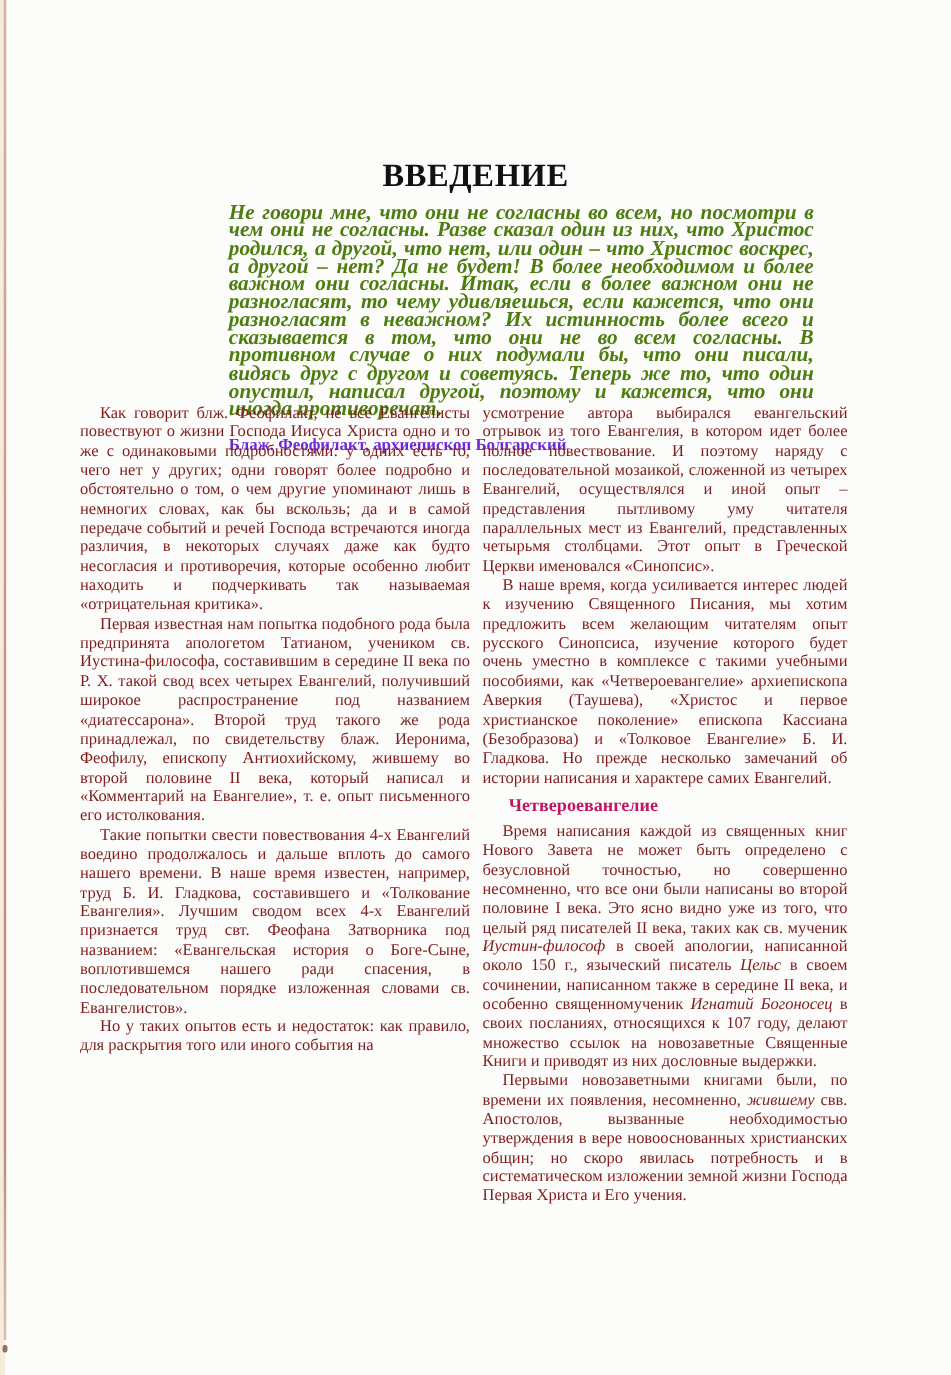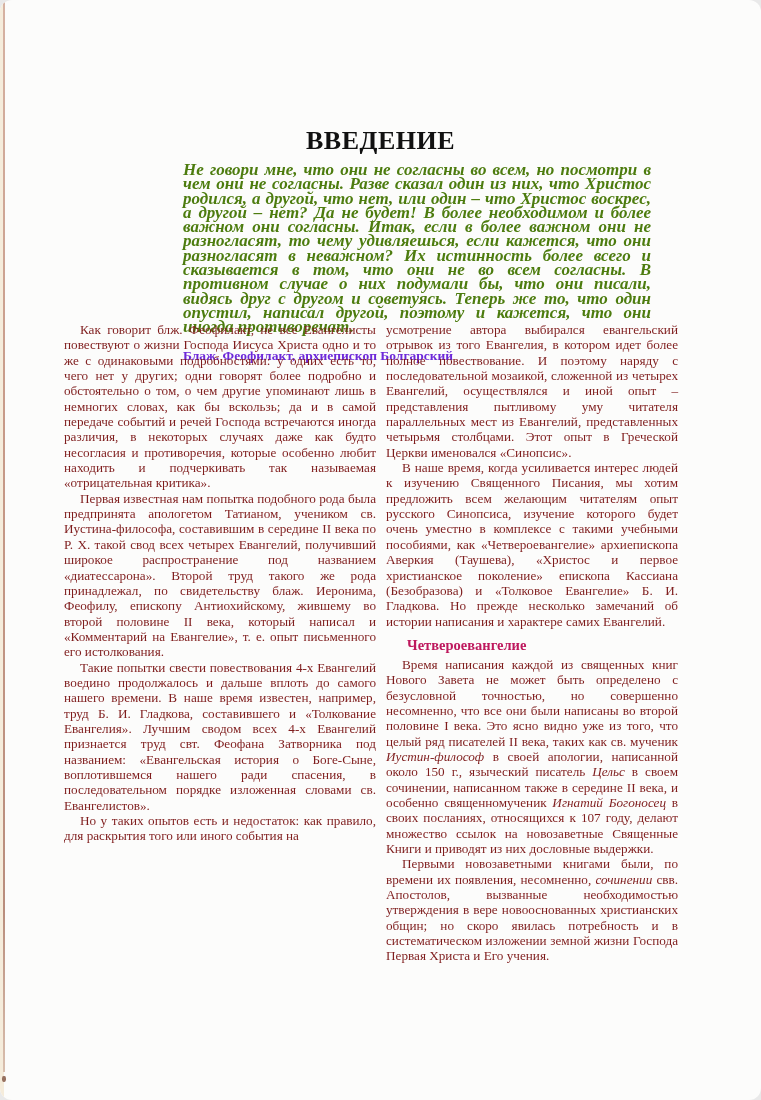--- a/index.html
+++ b/index.html
@@ -9,21 +9,20 @@
   }
   .page {
     position: relative;
     width: 761px;
     height: 1100px;
     margin: 0 auto;
     background: #fcfcfb;
     overflow: hidden;
     font-family: "Liberation Serif", serif;
     color: #1a1a1a;
-    border-radius: 12px;
   }
   
   .scan-strip {
     position: absolute;
     left: 0; top: 0;
     width: 4px; height: 1100px;
     background: #f5ecdb;
   }
   .scan-line {
     position: absolute;
@@ -124,17 +123,17 @@
         <p class="indent">Первая известная нам попытка подобного рода была предпринята апологетом Татианом, учеником св. Иустина-философа, составившим в середине II века по Р. Х. такой свод всех четырех Евангелий, получивший широкое распространение под названием «диатессарона». Второй труд такого же рода принадлежал, по свидетельству блаж. Иеронима, Феофилу, епископу Антиохийскому, жившему во второй половине II века, который написал и «Комментарий на Евангелие», т. е. опыт письменного его истолкования.</p>
         <p class="indent">Такие попытки свести повествования 4-х Евангелий воедино продолжалось и дальше вплоть до самого нашего времени. В наше время известен, например, труд Б. И. Гладкова, составившего и «Толкование Евангелия». Лучшим сводом всех 4-х Евангелий признается труд свт. Феофана Затворника под названием: «Евангельская история о Боге-Сыне, воплотившемся нашего ради спасения, в последовательном порядке изложенная словами св. Евангелистов».</p>
         <p class="indent">Но у таких опытов есть и недостаток: как правило, для раскрытия того или иного события на</p>
       </div>
 
       <div class="col col-right">
         <p>усмотрение автора выбирался евангельский отрывок из того Евангелия, в котором идет более полное повествование. И поэтому наряду с последовательной мозаикой, сложенной из четырех Евангелий, осуществлялся и иной опыт – представления пытливому уму читателя параллельных мест из Евангелий, представленных четырьмя столбцами. Этот опыт в Греческой Церкви именовался «Синопсис».</p>
         <p class="indent">В наше время, когда усиливается интерес людей к изучению Священного Писания, мы хотим предложить всем желающим читателям опыт русского Синопсиса, изучение которого будет очень уместно в комплексе с такими учебными пособиями, как «Четвероевангелие» архиепископа Аверкия (Таушева), «Христос и первое христианское поколение» епископа Кассиана (Безобразова) и «Толковое Евангелие» Б. И. Гладкова. Но прежде несколько замечаний об истории написания и характере самих Евангелий.</p>
         <h2 class="subheading">Четвероевангелие</h2>
         <p class="indent"><span>Время написания каждой из священных книг Нового Завета не может быть определено с безусловной точностью, но совершенно несомненно, что все они были написаны во второй половине I века. Это ясно видно уже из того, что целый ряд писателей II века, таких как св. мученик </span><em>Иустин-философ</em><span> в своей апологии, написанной около 150 г., языческий писатель </span><em>Цельс</em><span> в своем сочинении, написанном также в середине II века, и особенно священномученик </span><em>Игнатий Богоносец</em><span> в своих посланиях, относящихся к 107 году, делают множество ссылок на новозаветные Священные Книги и приводят из них дословные выдержки.</span></p>
-        <p class="indent"><span>Первыми новозаветными книгами были, по времени их появления, несомненно, </span><em>сочинении</em><span> свв. Апостолов, вызванные необходимостью утверждения в вере новооснованных христианских общин; но скоро явилась потребность и в систематическом изложении земной жизни Господа Первая Христа и Его учения.</span></p>
+        <p class="indent"><span>Первыми новозаветными книгами были, по времени их появления, несомненно, </span><em>жившему</em><span> свв. Апостолов, вызванные необходимостью утверждения в вере новооснованных христианских общин; но скоро явилась потребность и в систематическом изложении земной жизни Господа Первая Христа и Его учения.</span></p>
       </div>
     </div>
   </div>
 </div>
 
 </body></html>

